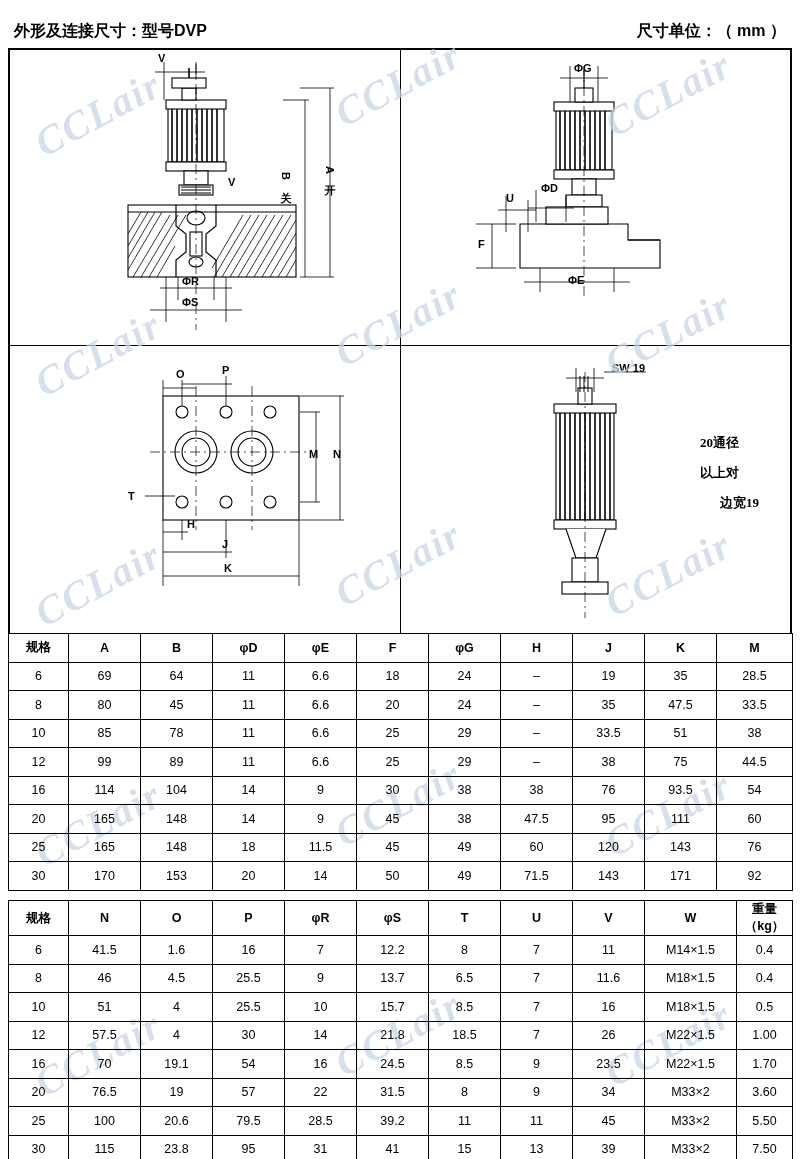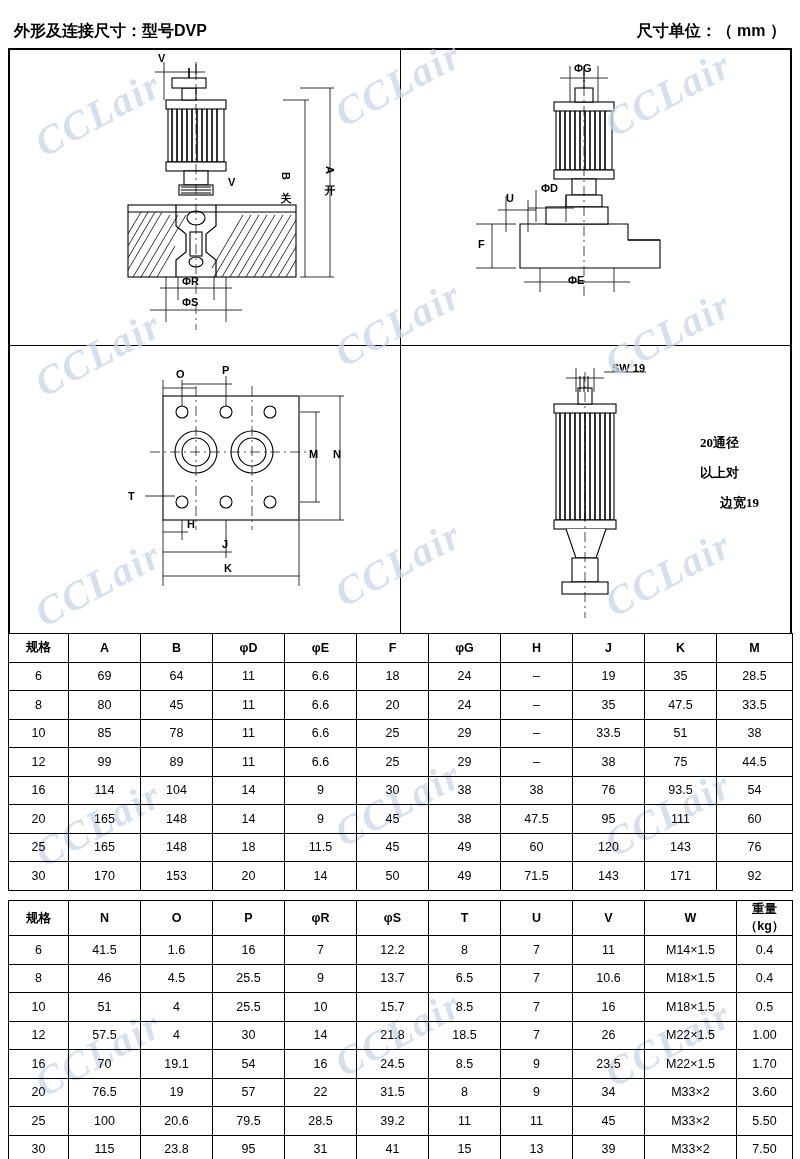--- a/index.html
+++ b/index.html
@@ -546,21 +546,21 @@
         </tr>
         <tr>
           <td>8</td>
           <td>46</td>
           <td>4.5</td>
           <td>25.5</td>
           <td>9</td>
           <td>13.7</td>
           <td>6.5</td>
           <td>7</td>
-          <td>10.6</td>
+          <td>11.6</td>
           <td>M18×1.5</td>
           <td>0.4</td>
         </tr>
         <tr>
           <td>10</td>
           <td>51</td>
           <td>4</td>
           <td>25.5</td>
           <td>10</td>
           <td>15.7</td>

